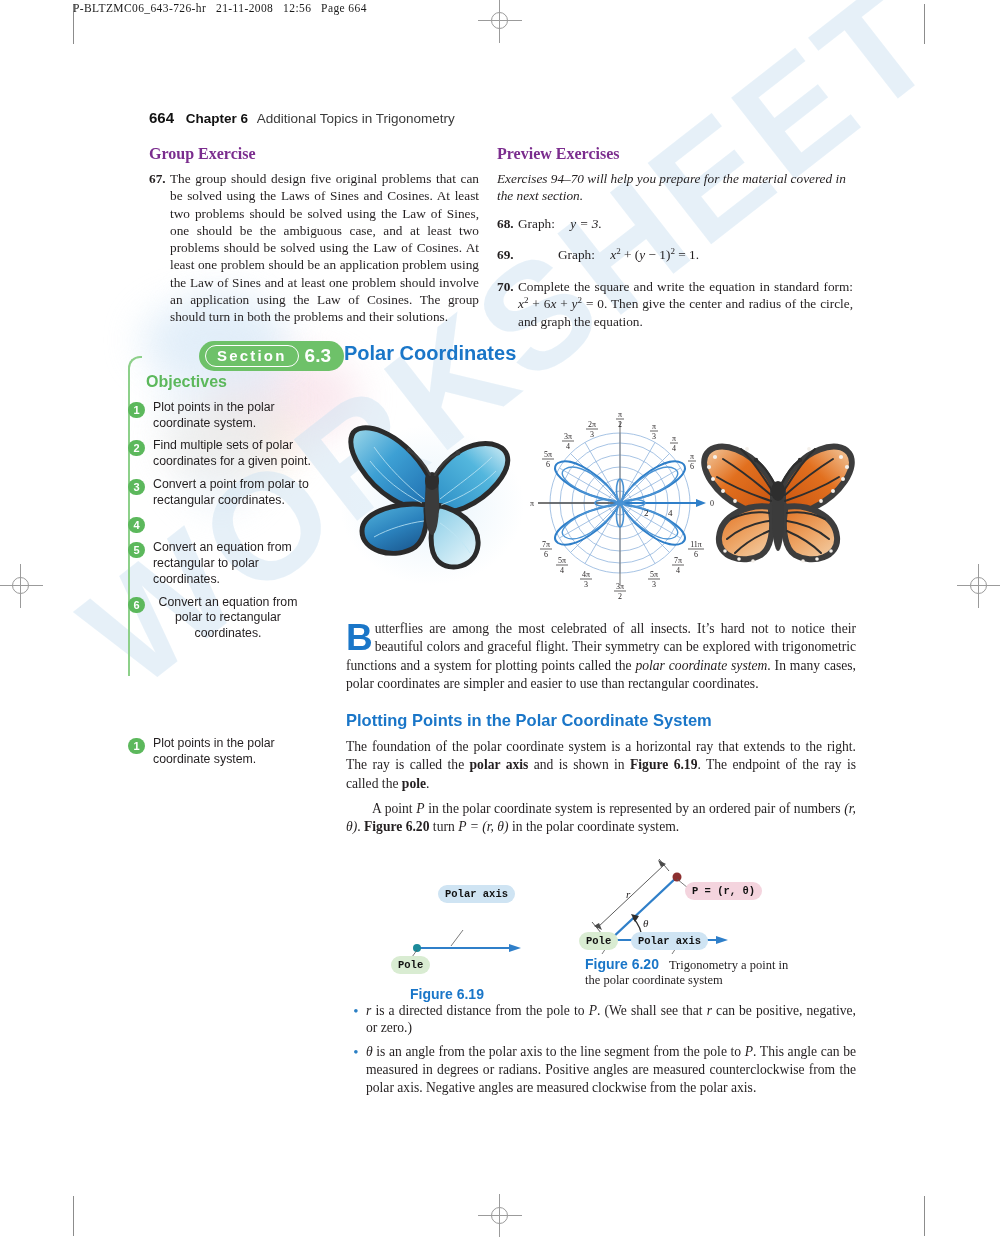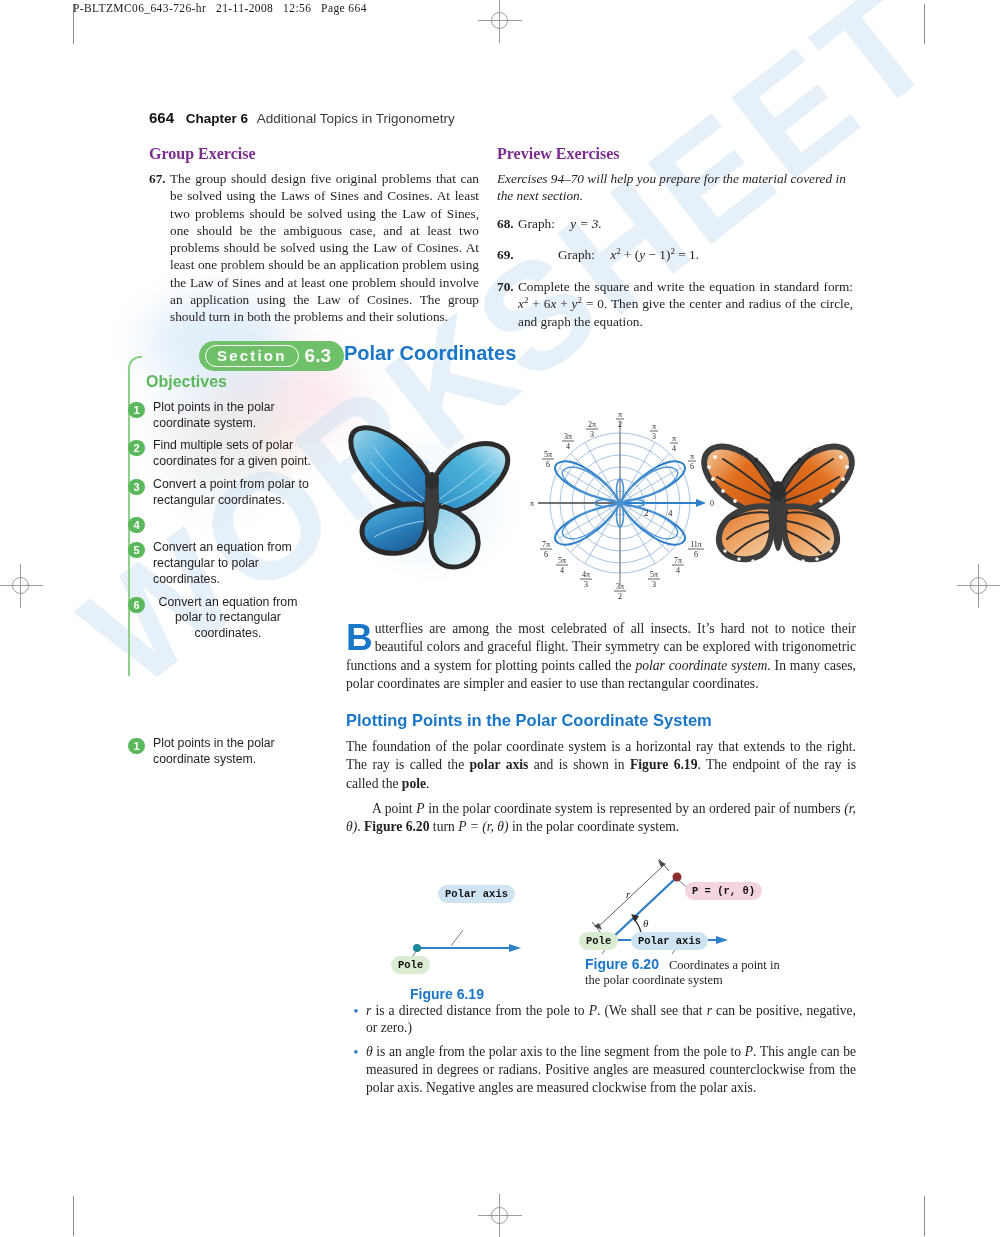--- a/index.html
+++ b/index.html
@@ -601,16 +601,16 @@
 
     <line x1="30" y1="92" x2="22" y2="104" stroke="#5b5b5b" stroke-width=".8"></line>
     <line x1="97" y1="29" x2="108" y2="38" stroke="#5b5b5b" stroke-width=".8"></line>
     <line x1="100" y1="92" x2="92" y2="104" stroke="#5b5b5b" stroke-width=".8"></line>
   </svg>
   <div class="callout cal-pink" style="position:absolute; left:290px; top:27px;">P = (r, θ)</div>
   <div class="callout cal-green" style="position:absolute; left:184px; top:77px;">Pole</div>
   <div class="callout cal-blue" style="position:absolute; left:236px; top:77px;">Polar axis</div>
   <div style="position:absolute; left:190px; top:100px; width:230px;">
     <span class="figcap">Figure  6.20</span>
-    <span class="figcap-sub" style="margin-left:6px;">Coordinates a point in</span>
+    <span class="figcap-sub" style="margin-left:6px;">Trigonometry a point in</span>
     <div class="figcap-sub">the polar coordinate system</div>
   </div>
 </div>
 
 </body></html>

